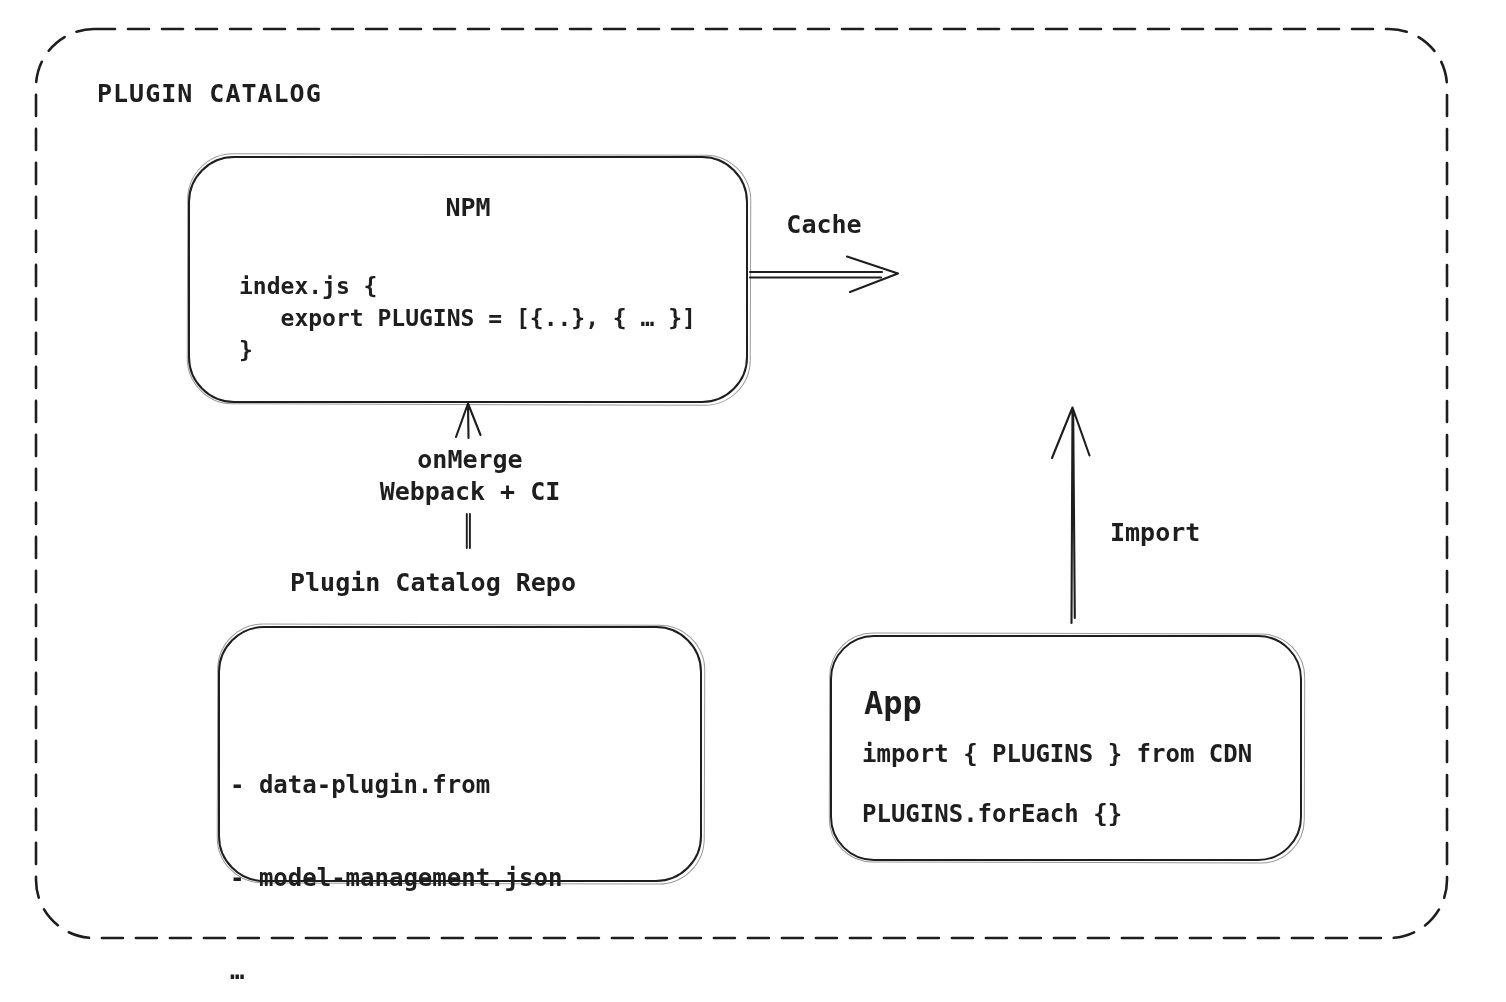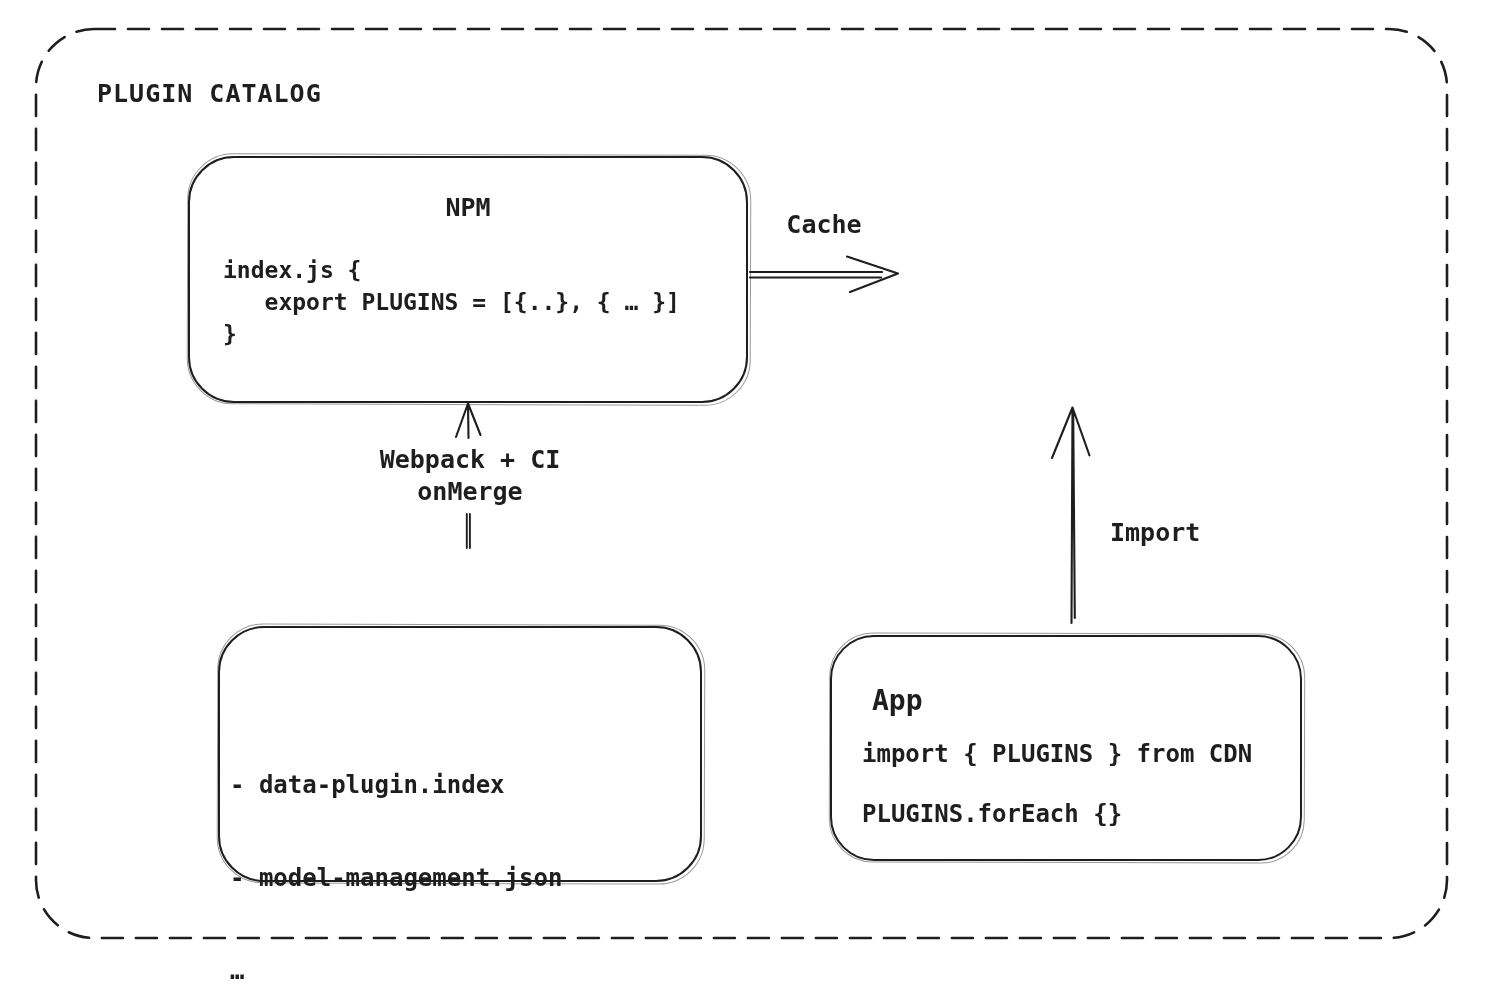--- a/index.html
+++ b/index.html
@@ -24,35 +24,35 @@
     pointer-events:none;
   }
 
   .label{position:absolute;font-size:25px;line-height:1;white-space:nowrap;}
   .center{text-align:center;}
 
   .frame-title{left:97px;top:81px;letter-spacing:1px;}
 
   .box-npm{left:188px;top:156px;width:556px;height:243px;border-radius:46px;}
   .npm-title{position:absolute;left:0;right:0;top:37px;text-align:center;font-size:25px;line-height:1;}
-  .npm-code{position:absolute;left:33px;top:96px;margin:0;font-size:23px;line-height:32px;white-space:pre;font-family:inherit;font-weight:inherit;}
+  .npm-code{position:absolute;left:33px;top:96px;margin:16px;font-size:23px;line-height:32px;white-space:pre;font-family:inherit;font-weight:inherit;}
 
   .box-cdn{left:910px;top:164px;width:330px;height:234px;border-radius:42px;}
   .cdn-label{position:absolute;left:0;right:0;top:94px;text-align:center;font-size:25px;line-height:1;}
 
   .cache-label{left:750px;top:205px;width:148px;margin-top:7px;}
   .build-label{left:320px;top:444px;width:300px;line-height:32px;}
   .repo-title{left:283px;top:570px;width:300px;}
   .import-label{left:1110px;top:520px;}
 
   .box-repo{left:218px;top:626px;width:480px;height:252px;border-radius:46px;}
   .repo-items{position:absolute;left:10px;top:80px;font-size:24px;line-height:31px;white-space:pre;}
 
   .box-app{left:830px;top:635px;width:468px;height:222px;border-radius:44px;}
-  .app-title{position:absolute;left:40px;top:50px;font-size:28px;line-height:1;white-space:nowrap;}
+  .app-title{position:absolute;left:32px;top:50px;font-size:32px;line-height:1;white-space:nowrap;}
   .app-line-1{position:absolute;left:30px;top:105px;font-size:24px;line-height:1;white-space:nowrap;}
   .app-line-2{position:absolute;left:30px;top:165px;font-size:24px;line-height:1;white-space:nowrap;}
 </style>
 </head>
 <body>
 
 <div class="canvas">
 
   <svg class="edges" viewBox="0 0 1506 1002" xmlns="http://www.w3.org/2000/svg">
 
@@ -73,27 +73,28 @@
     <div class="npm-title">NPM</div>
     <pre class="npm-code">index.js {
    export PLUGINS = [{..}, { … }]
 }</pre>
   </div>
 
   <div class="label center cache-label">Cache</div>
 
 
   <div class="label center build-label">
+    <div>onMerge</div>
     <div>Webpack + CI</div>
-    <div>onMerge</div>
   </div>
 
+  <div class="label center repo-title">Plugin Catalog Repo</div>
   <div class="box box-repo">
     <div class="repo-items">
-      <div>- data-plugin.index</div>
+      <div>- data-plugin.from</div>
       <div>- model-management.json</div>
       <div>…</div>
     </div>
   </div>
 
   <div class="label import-label">Import</div>
 
   <div class="box box-app">
     <div class="app-title">App</div>
     <div class="app-line-1">import { PLUGINS } from CDN</div>

